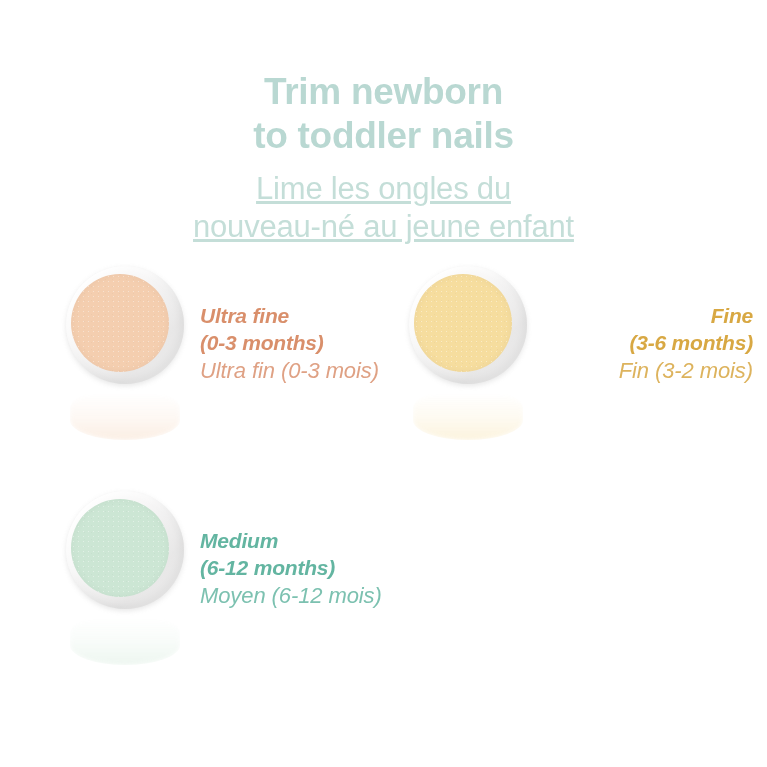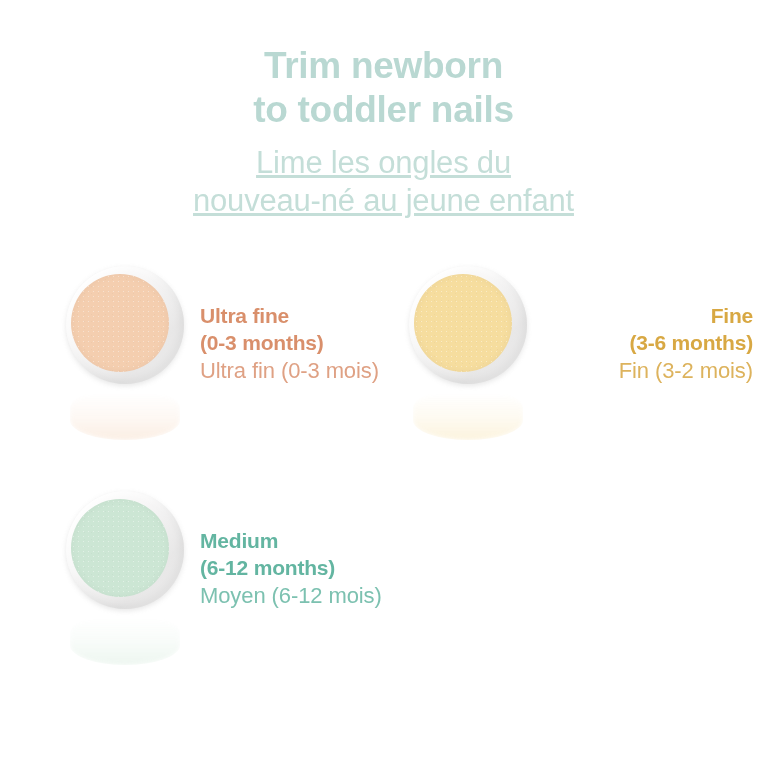--- a/index.html
+++ b/index.html
@@ -11,21 +11,21 @@
     height: 767px;
     background: #ffffff;
     font-family: "Liberation Sans", sans-serif;
     overflow: hidden;
     position: relative;
   }
 
   
   .header {
     width: 100%;
-    padding-top: 44px;
+    padding-top: 70px;
     text-align: center;
   }
   .title {
     color: #b9d8d2;
     font-size: 37px;
     font-weight: bold;
     line-height: 44px;
     letter-spacing: -0.3px;
     margin: 0;
   }
@@ -44,20 +44,21 @@
     position: absolute;
     top: 258px;
     left: 0;
     width: 767px;
     height: 500px;
   }
   .product {
     position: absolute;
     width: 350px;
     height: 220px;
+    font-style: italic;
   }
   .product.col-left  { left: 60px; }
   .product.col-right { left: 403px; text-align: right; }
   .product.row-top    { top: 0px; }
   .product.row-bottom { top: 225px; }
 
   
   .disc-wrap {
     position: absolute;
     left: 6px;

